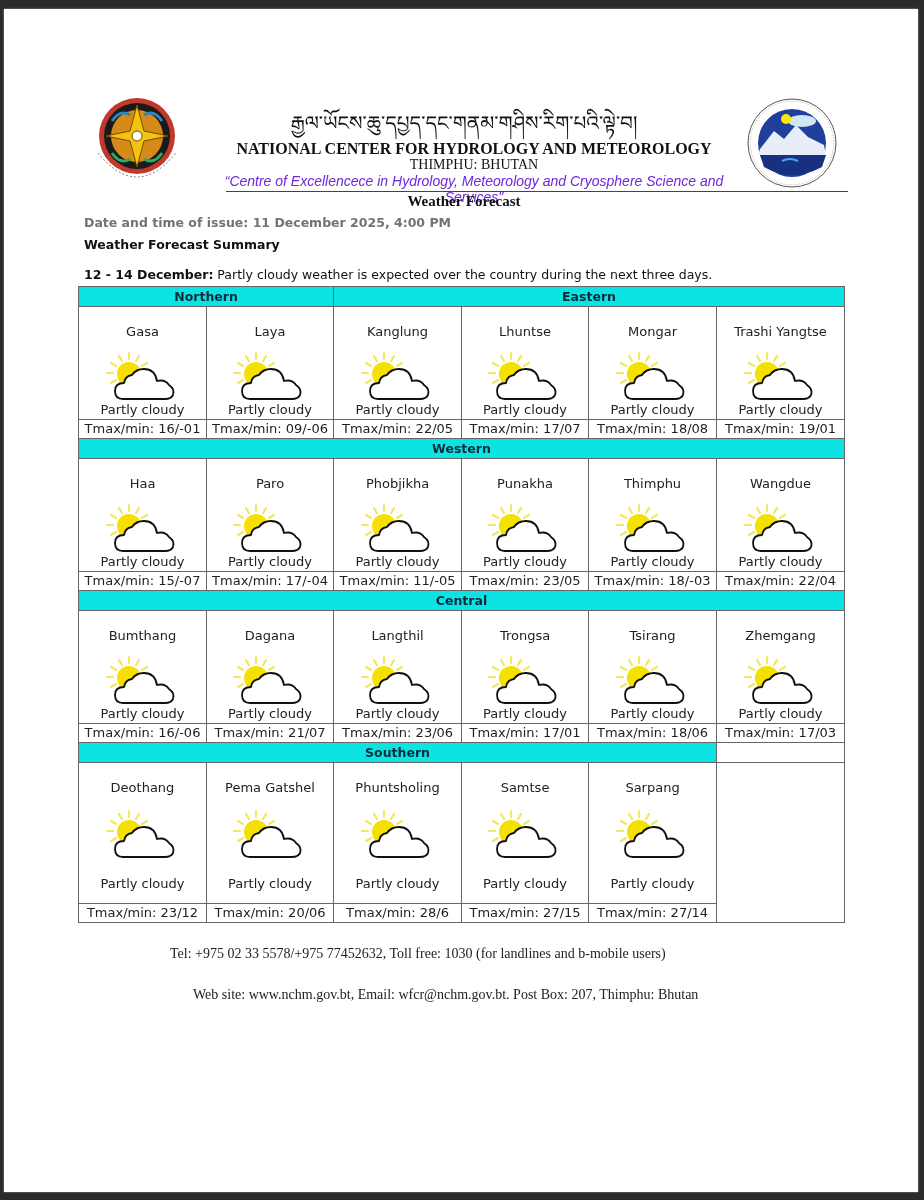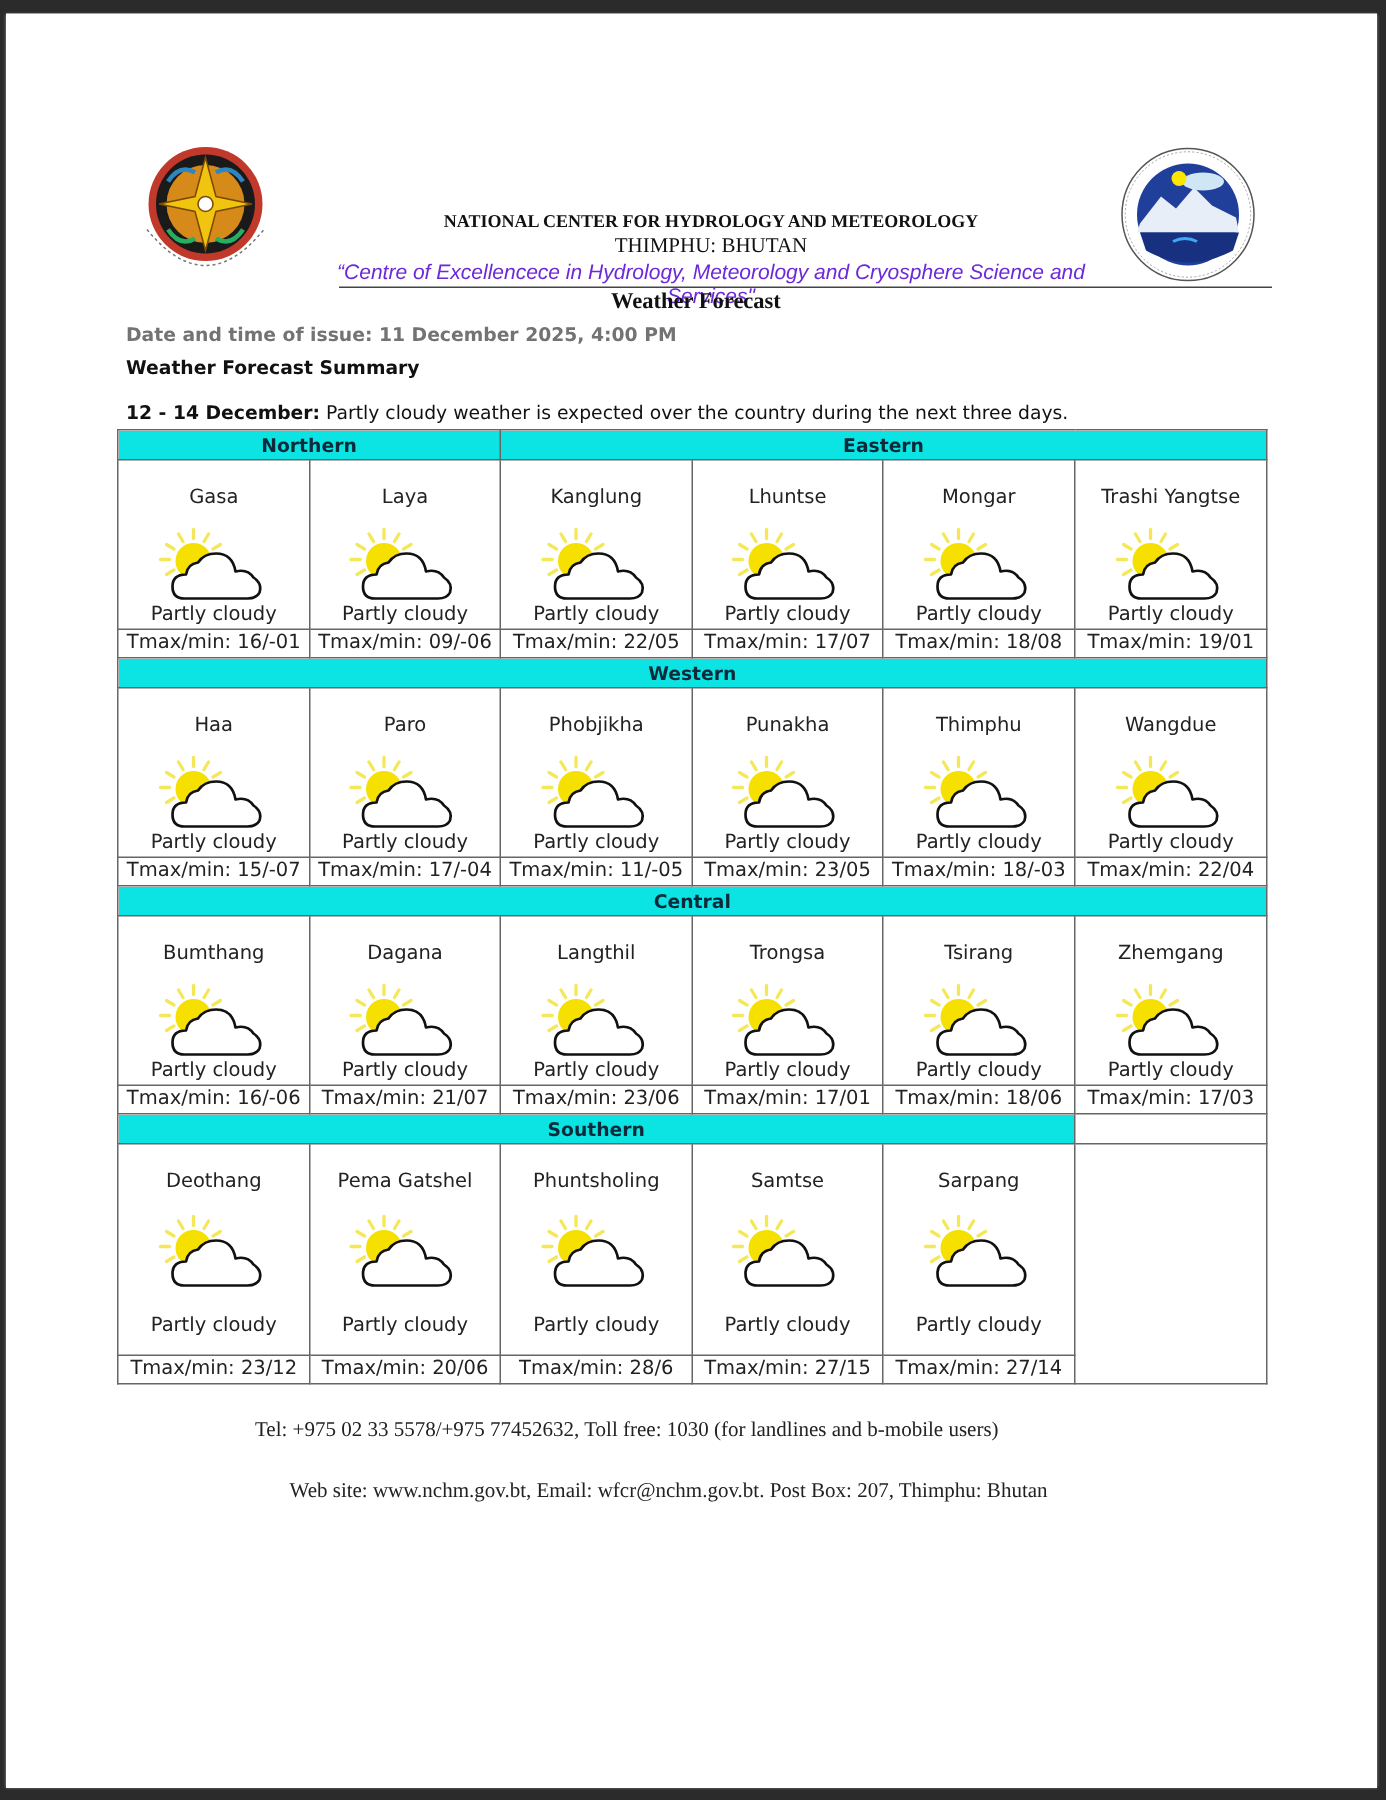--- a/index.html
+++ b/index.html
@@ -23,21 +23,21 @@
     }
     .logo-right {
       position: absolute; left: 742px; top: 88px; width: 92px; height: 92px;
     }
     .dz-title {
       position: absolute; left: 260px; top: 92px; width: 400px; text-align: center;
       font-family: "DejaVu Sans", sans-serif; font-size: 20px; color: #111; letter-spacing: 0px;
     }
     .org-name {
       position: absolute; left: 200px; top: 131px; width: 540px; text-align: center;
-      font-family: "Liberation Serif", serif; font-weight: bold; font-size: 12px; color: #111;
+      font-family: "Liberation Serif", serif; font-weight: bold; font-size: 16px; color: #111;
     }
     .org-city {
       position: absolute; left: 200px; top: 148px; width: 540px; text-align: center;
       font-family: "Liberation Serif", serif; font-size: 14px; color: #111;
     }
     .org-motto {
       position: absolute; left: 200px; top: 164px; width: 540px; text-align: center;
       font-family: Liberation Sans, sans-serif; font-style: italic; font-size: 14px; color: #6d28d9;
     }
     .header-rule {
@@ -133,20 +133,21 @@
     <circle cx="46" cy="46" r="44" fill="#fff" stroke="#555" stroke-width="1"></circle>
     <circle cx="46" cy="46" r="44" fill="none" stroke="#999" stroke-width="0.6" stroke-dasharray="1.5 1.5" transform="scale(0.95) translate(2.4 2.4)"></circle>
     <circle cx="46" cy="46" r="34" fill="#1f3f9a"></circle>
     <path d="M14 52 L28 34 L38 42 L50 28 L62 40 L78 48 L80 58 L12 58 Z" fill="#e8eef7"></path>
     <path d="M14 58 L80 58 L76 70 Q46 86 18 70 Z" fill="#173080"></path>
     <ellipse cx="56" cy="24" rx="14" ry="6" fill="#cfe6f5"></ellipse>
     <circle cx="40" cy="22" r="5" fill="#ffe600"></circle>
     <path d="M36 64 q8 -4 16 0" stroke="#3fa9f5" stroke-width="2" fill="none"></path>
   </svg>
 
+  <div class="dz-title">རྒྱལ་ཡོངས་ཆུ་དཔྱད་དང་གནམ་གཤིས་རིག་པའི་ལྟེ་བ།</div>
   <div class="org-name">NATIONAL CENTER FOR HYDROLOGY AND METEOROLOGY</div>
   <div class="org-city">THIMPHU: BHUTAN</div>
   <div class="org-motto">“Centre of Excellencece in Hydrology, Meteorology and Cryosphere Science and Services"</div>
   <div class="header-rule"></div>
   <div class="doc-title">Weather Forecast</div>
 
   <div class="issue-line">Date and time of issue: 11 December 2025, 4:00 PM</div>
   <div class="summary-heading">Weather Forecast Summary</div>
   <div class="summary-text"><b>12 - 14 December:</b><span> Partly cloudy weather  is expected over the country during the next three days.</span></div>
 </div>

